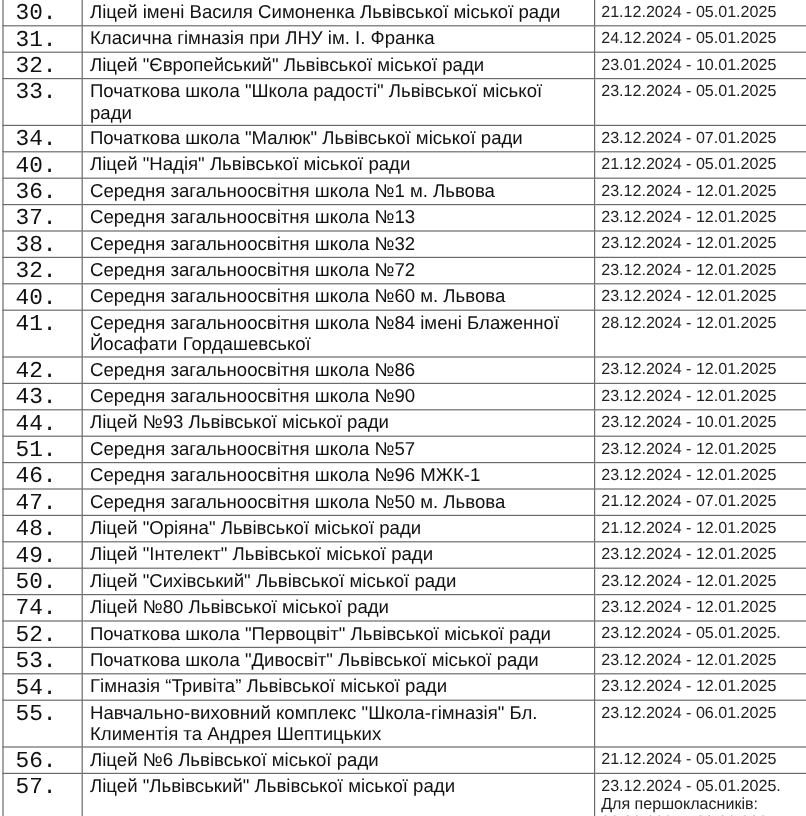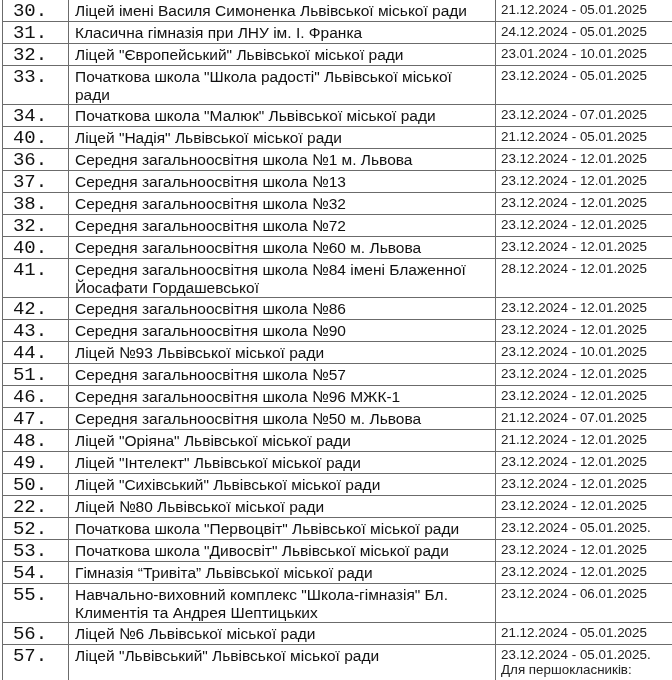--- a/index.html
+++ b/index.html
@@ -204,21 +204,21 @@
         </td>
       </tr>
       <tr class="single">
         <td class="num">50.</td>
         <td class="name">Ліцей "Сихівський" Львівської міської ради</td>
         <td class="date">
           <span class="date-line">23.12.2024 - 12.01.2025</span>
         </td>
       </tr>
       <tr class="single">
-        <td class="num">22.</td>
+        <td class="num">74.</td>
         <td class="name">Ліцей №80 Львівської міської ради</td>
         <td class="date">
           <span class="date-line">23.12.2024 - 12.01.2025</span>
         </td>
       </tr>
       <tr class="single">
         <td class="num">52.</td>
         <td class="name">Початкова школа "Первоцвіт" Львівської міської ради</td>
         <td class="date">
           <span class="date-line">23.12.2024 - 05.01.2025.</span>

